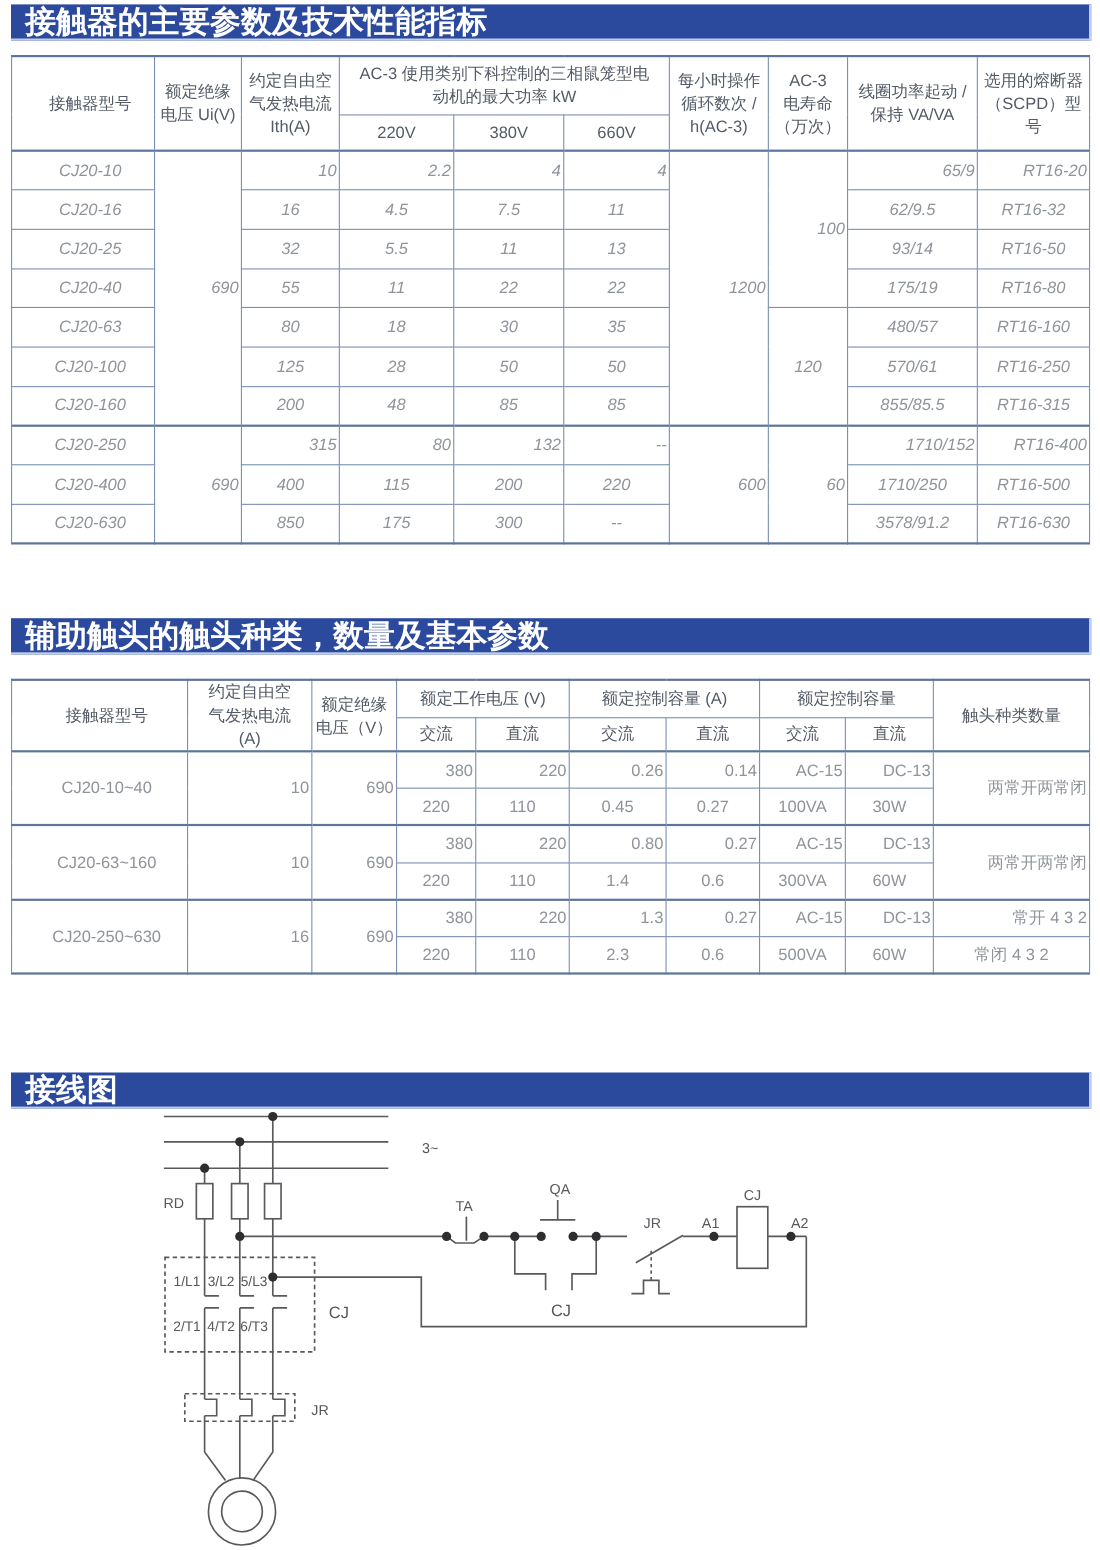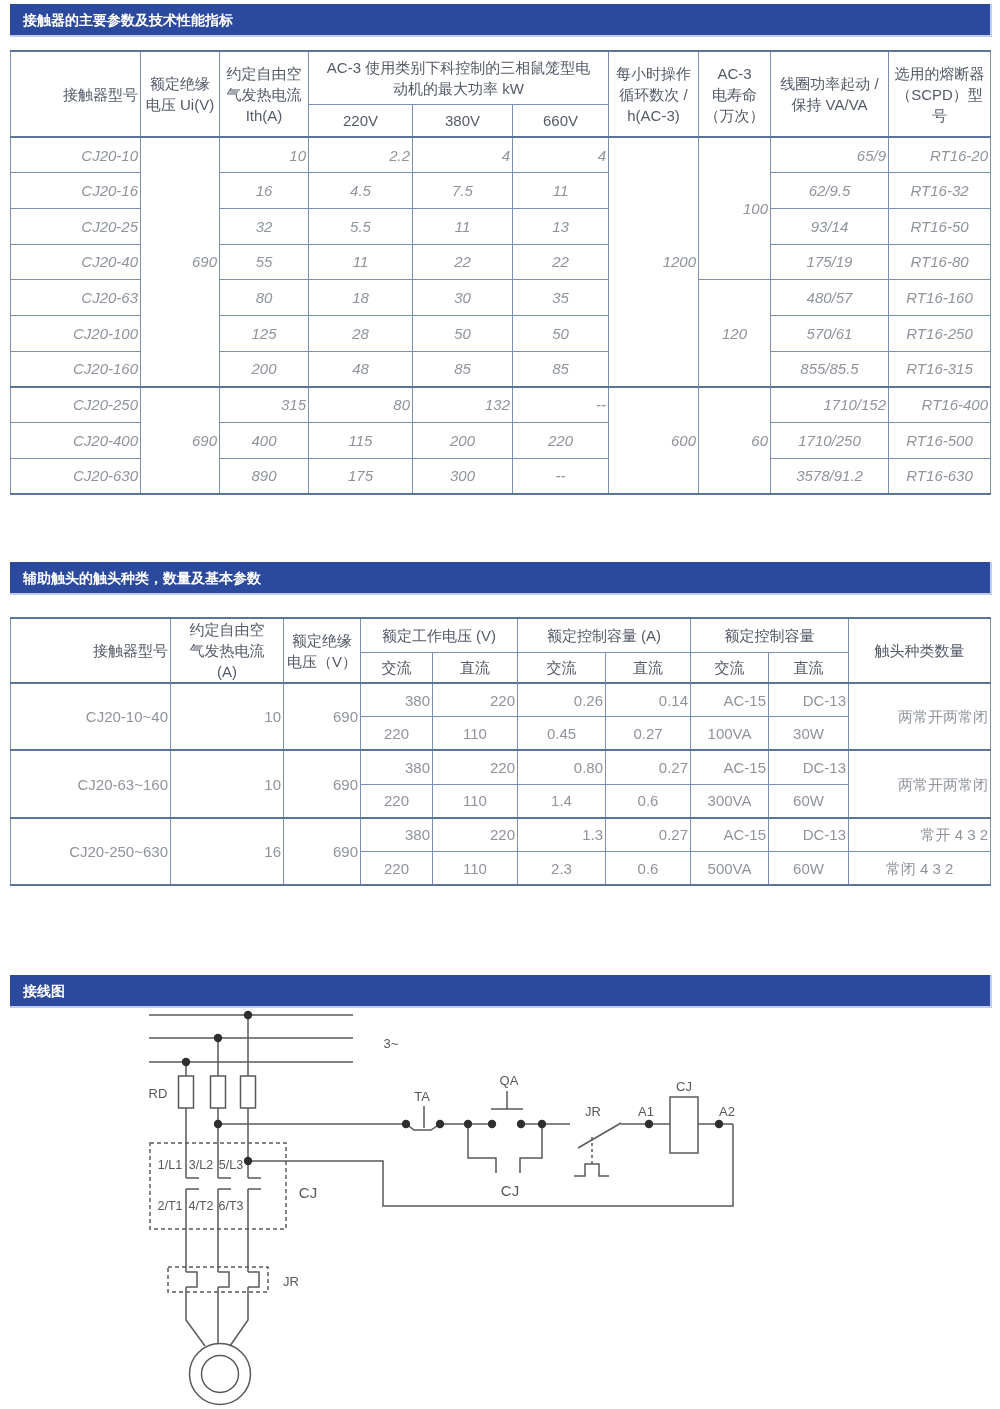--- a/index.html
+++ b/index.html
@@ -1,28 +1,28 @@
 <!DOCTYPE html>
 <html><head>
 <meta charset="utf-8">
 <style>
   html,body{margin:0;padding:0;}
   body{width:1000px;height:1409px;position:relative;background:#ffffff;
        font-family:"Liberation Sans","DejaVu Sans",sans-serif;}
   .bar{position:absolute;left:10px;width:982px;height:33px;background:#2b4a9d;
-       color:#ffffff;font-weight:bold;font-size:14px;line-height:32px;
+       color:#ffffff;font-weight:bold;font-size:28px;line-height:32px;
        padding-left:13px;box-sizing:border-box;
        border-right:2px solid #c2cde9;border-bottom:2px solid #c2cde9;}
   table.spec{position:absolute;left:10px;border-collapse:collapse;table-layout:fixed;
        width:980px;border-top:2px solid #5d749b;border-bottom:2px solid #5d749b;}
   table.spec td{border:1px solid #7b90b0;text-align:center;vertical-align:middle;
        font-size:15px;color:#8f949b;padding:0 2px;box-sizing:border-box;
        white-space:pre-line;line-height:21px;}
   table.spec td.h{color:#545b66;}
-  table.spec td.al{text-align:right;padding-left:15px;margin-top:28px;}
+  table.spec td.al{text-align:center;padding-left:15px;margin-top:28px;}
   tr.fd>td,tr.thick>td{border-top:2px solid #5d749b;text-align:right;}
   #t1 tbody tr.d{height:35.7px;font-style:italic;}
   #t2 tbody tr.d{height:33.7px;}
   svg text{font-family:"Liberation Sans","DejaVu Sans",sans-serif;}
 </style>
 </head>
 <body>
 
 <div class="bar" style="top:4px"><span>接触器的主要参数及技术性能指标</span></div>
 
@@ -148,21 +148,21 @@
   <td class="al">CJ20-400</td>
   <td>400</td>
   <td>115</td>
   <td>200</td>
   <td>220</td>
   <td>1710/250</td>
   <td>RT16-500</td>
 </tr>
 <tr class="d">
   <td class="al">CJ20-630</td>
-  <td>890</td>
+  <td>850</td>
   <td>175</td>
   <td>300</td>
   <td>--</td>
   <td>3578/91.2</td>
   <td>RT16-630</td>
 </tr>
 </tbody>
 </table>
 
 <div class="bar" style="top:562px"><span>辅助触头的触头种类，数量及基本参数</span></div>

